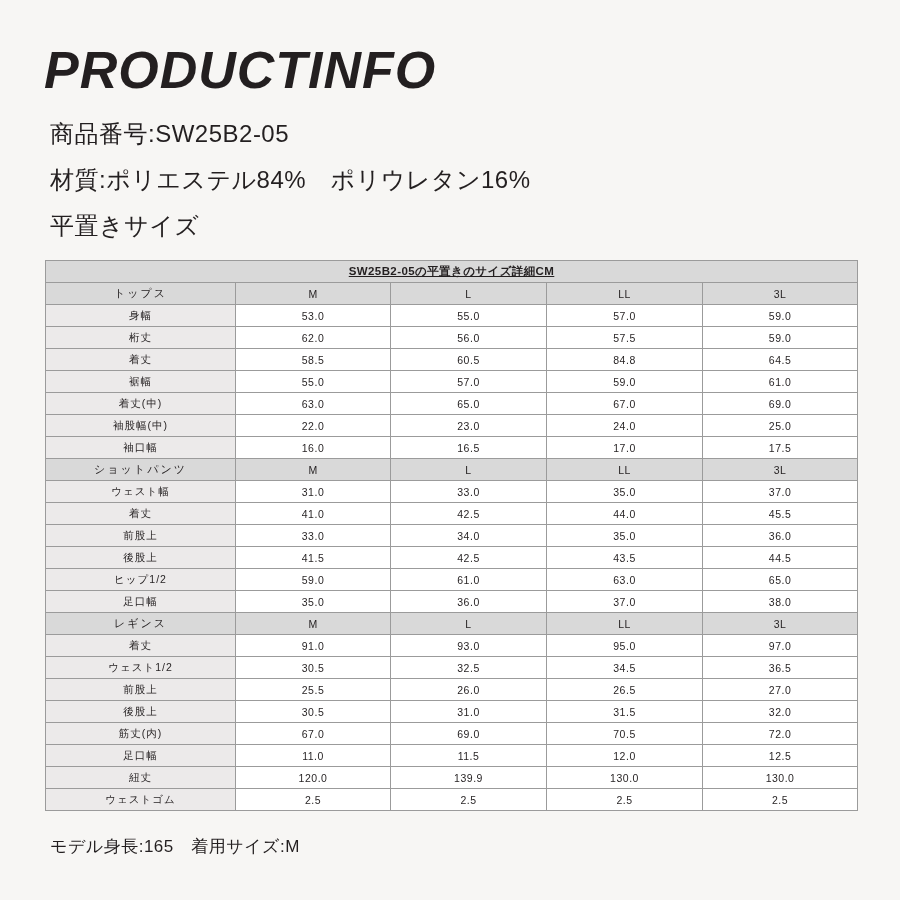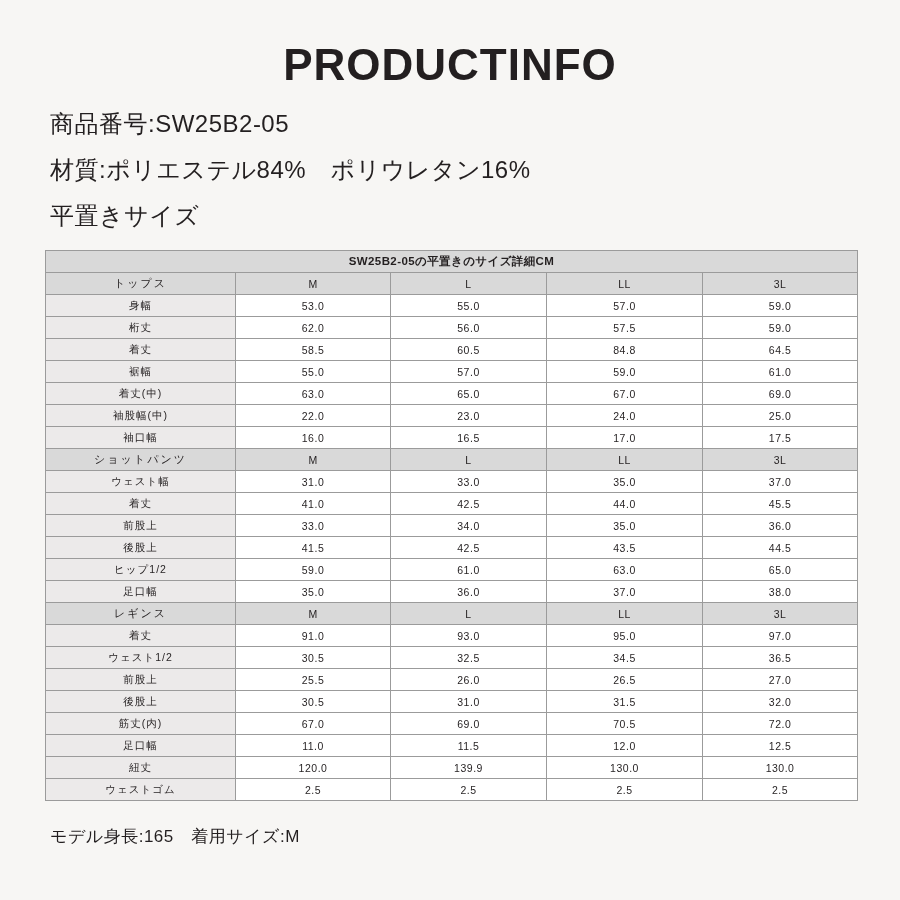--- a/index.html
+++ b/index.html
@@ -15,27 +15,28 @@
     overflow: hidden;
   }
   .page {
     position: relative;
     width: 900px;
     height: 900px;
     box-sizing: border-box;
     padding: 0 44px;
   }
   .title {
-    text-align: center;
-    font-size: 44px;
+    text-align: left;
+    font-size: 52px;
     font-weight: bold;
     letter-spacing: 1px;
     padding-top: 40px;
     padding-bottom: 10px;
     color: #231f20;
+    font-style: italic;
   }
   .info-lines {
     margin-top: 12px;
     margin-left: 6px;
   }
   .info-line {
     font-size: 24px;
     line-height: 1.0;
     margin-bottom: 22px;
     letter-spacing: 0.5px;
@@ -56,20 +57,21 @@
     vertical-align: middle;
     padding: 0;
     color: #231f20;
   }
   .tbl-caption {
     background: #d9d9d9;
     font-size: 11.5px;
     font-weight: bold;
     letter-spacing: 0.4px;
     height: 22px;
+    text-decoration: underline;
   }
   .hdr-row td {
     background: #d9d9d9;
     letter-spacing: 2px;
     margin-top: 44px;
   }
   .hdr-row td.size-col {
     letter-spacing: 0.5px;
     font-size: 10.5px;
   }

